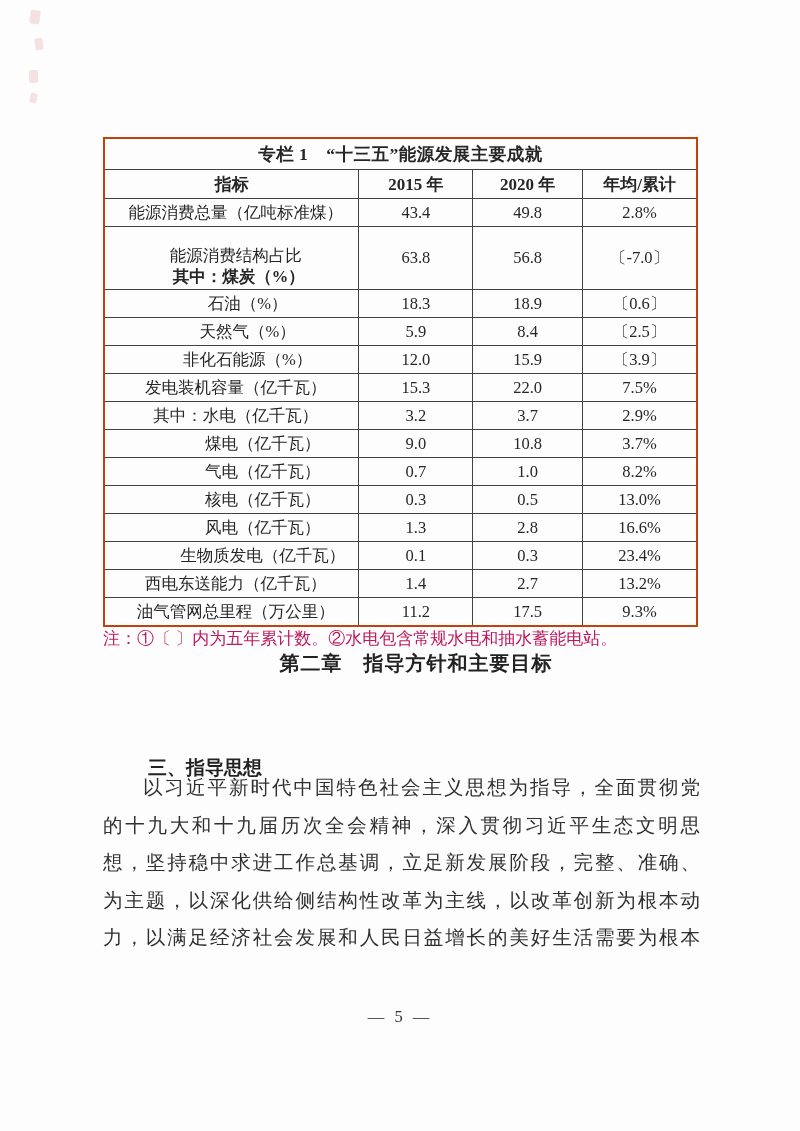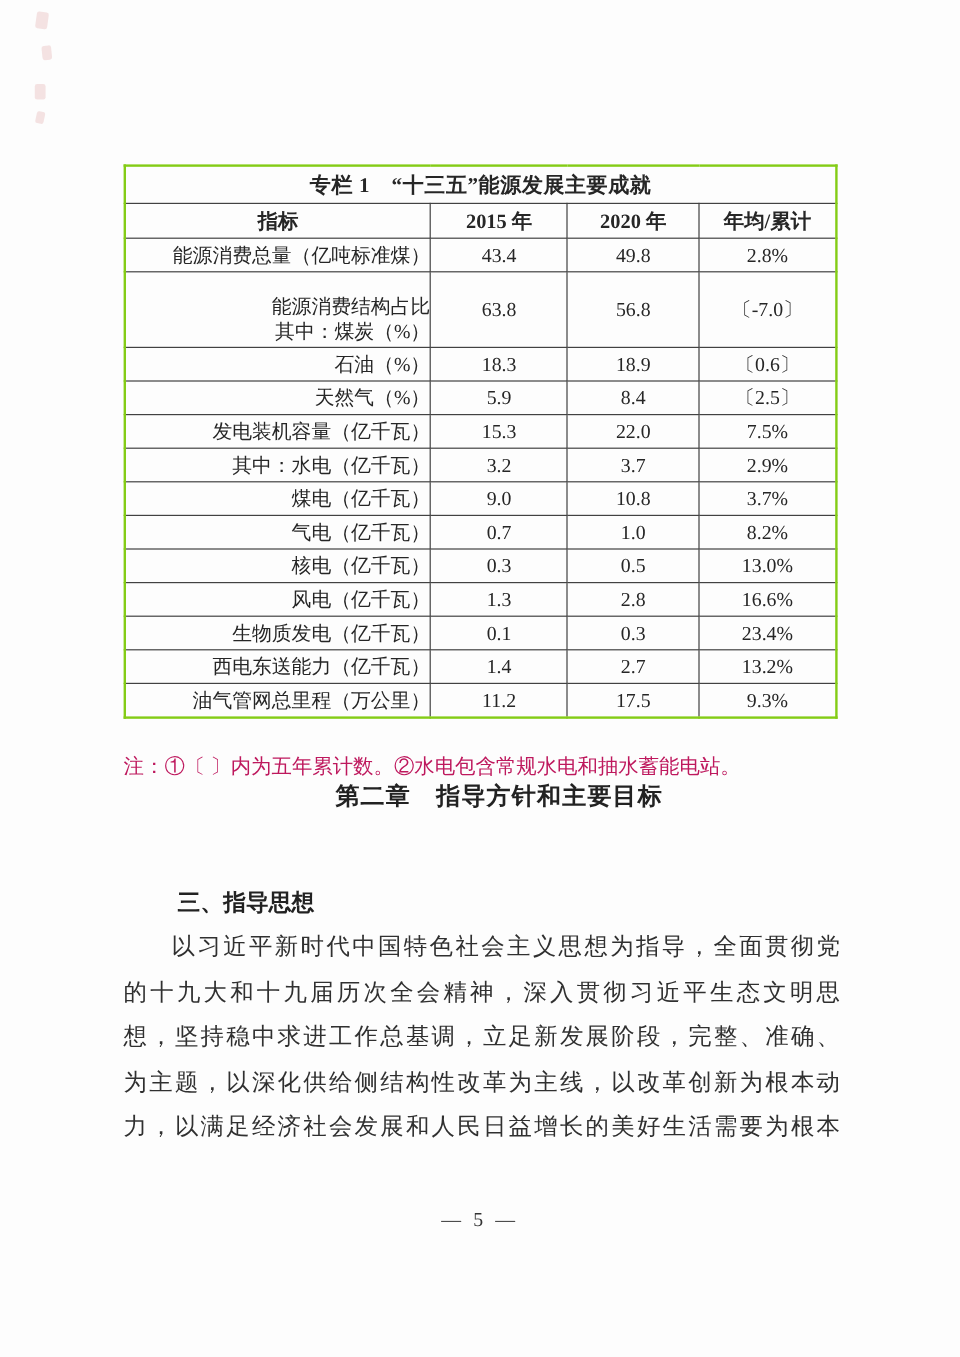--- a/index.html
+++ b/index.html
@@ -11,44 +11,44 @@
   }
   
   .scan-marks span{position:absolute;display:block;background:rgba(200,90,90,.16);border-radius:2px;}
   .m1{left:30px;top:10px;width:10px;height:14px;transform:rotate(8deg);}
   .m2{left:35px;top:38px;width:8px;height:12px;transform:rotate(-6deg);}
   .m3{left:29px;top:70px;width:9px;height:13px;}
   .m4{left:30px;top:93px;width:7px;height:10px;transform:rotate(12deg);}
 
   
   .table-wrap{position:absolute;left:103px;top:137px;width:595px;}
-  table{border-collapse:collapse;width:100%;table-layout:fixed;border:2px solid #84cc16;}
+  table{border-collapse:collapse;width:100%;table-layout:fixed;border:2px solid #c2410c;}
   th,td{border:1px solid #424242;padding:0;font-size:17px;color:#262626;overflow:hidden;white-space:nowrap;}
   .title-cell{height:30px;text-align:center;font-weight:bold;font-size:17.5px;letter-spacing:.5px;}
   thead th{height:28px;font-weight:bold;text-align:center;font-size:17px;margin-top:27px;}
   tbody td{height:27px;text-align:center;font-size:16.5px;}
   tr.double td{height:46px;}
-  td.c-label{text-align:right;padding-left:8px;}
+  td.c-label{text-align:center;padding-left:8px;}
   td.c-label.lvl1{padding-left:32px;}
   td.c-label.lvl2{padding-left:62px;}
   td.c-label .l1,td.c-label .l2{display:block;line-height:21px;}
   tr.double td.c-label{line-height:21px;padding-top:16px;}
-  td.c-label .l2{padding-left:6px;}
+  td.c-label .l2{padding-left:6px;font-weight:bold;}
 
   .note{position:absolute;left:103px;top:627px;width:610px;font-size:17px;color:#be185d;}
 
   .chapter{position:absolute;left:0;top:650px;width:100%;text-align:center;
     font-family:"Liberation Sans","DejaVu Sans",sans-serif;font-weight:bold;
     font-size:20px;color:#222;letter-spacing:1px;margin-left:16px;}
-  .section{position:absolute;left:148px;top:739px;
+  .section{position:absolute;left:148px;top:755px;
     font-family:"Liberation Sans","DejaVu Sans",sans-serif;font-weight:bold;
     font-size:19px;color:#222;}
 
   .para{position:absolute;left:103px;top:771px;width:597px;font-size:19.5px;color:#303030;}
-  .para .line{height:37.6px;line-height:37.6px;text-align:justify;text-align-last:justify;text-justify:inter-character;}
+  .para .line{height:37.6px;line-height:37.6px;text-align:justify;text-align-last:justify;text-justify:inter-character;font-family:Liberation Mono, monospace;}
   .para .line.first{text-indent:40px;}
 
   .pagenum{position:absolute;left:0;top:1007px;width:100%;text-align:center;
     font-size:16.5px;color:#333;letter-spacing:3px;}
 </style>
 </head>
 <body>
 
 <div class="scan-marks">
   <span class="m1"></span>
@@ -104,20 +104,28 @@
   </tr>
         <tr>
     <td class="c-label lvl1">
             <span class="l1">天然气（%）</span>
           </td>
     <td class="c-2015">5.9</td>
     <td class="c-2020">8.4</td>
     <td class="c-avg">〔2.5〕</td>
   </tr>
         <tr>
+    <td class="c-label lvl1">
+            <span class="l1">非化石能源（%）</span>
+          </td>
+    <td class="c-2015">12.0</td>
+    <td class="c-2020">15.9</td>
+    <td class="c-avg">〔3.9〕</td>
+  </tr>
+        <tr>
     <td class="c-label lvl0">
             <span class="l1">发电装机容量（亿千瓦）</span>
           </td>
     <td class="c-2015">15.3</td>
     <td class="c-2020">22.0</td>
     <td class="c-avg">7.5%</td>
   </tr>
         <tr>
     <td class="c-label lvl0">
             <span class="l1">其中：水电（亿千瓦）</span>

